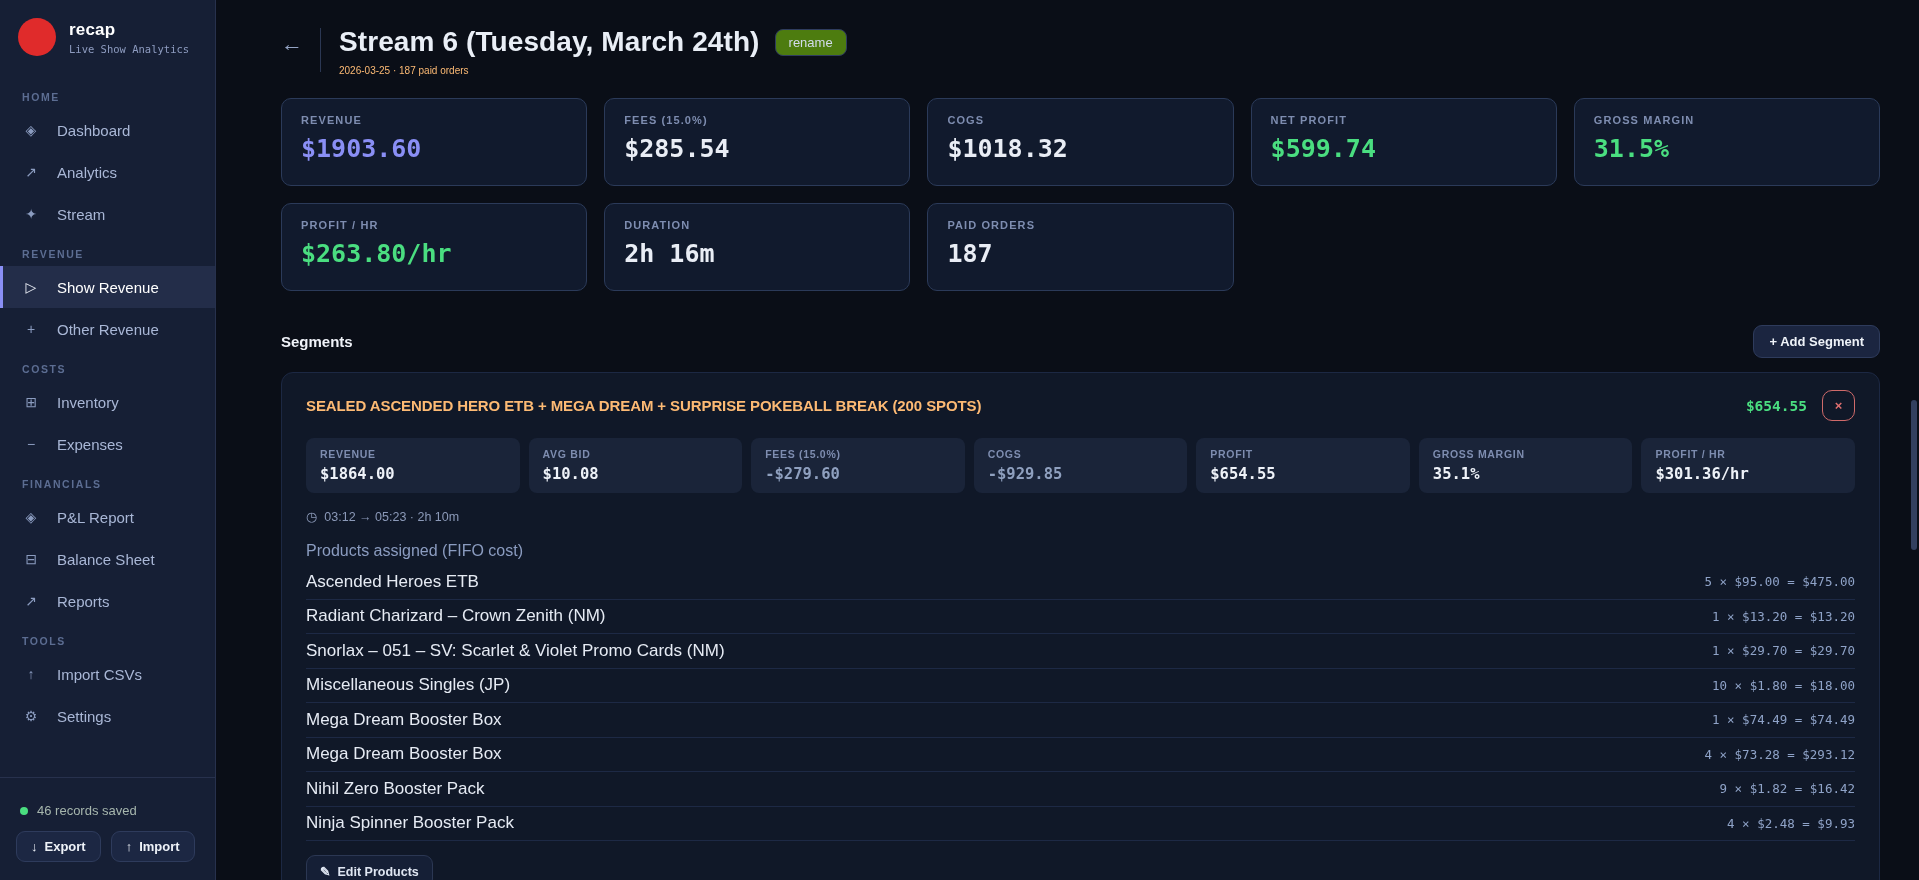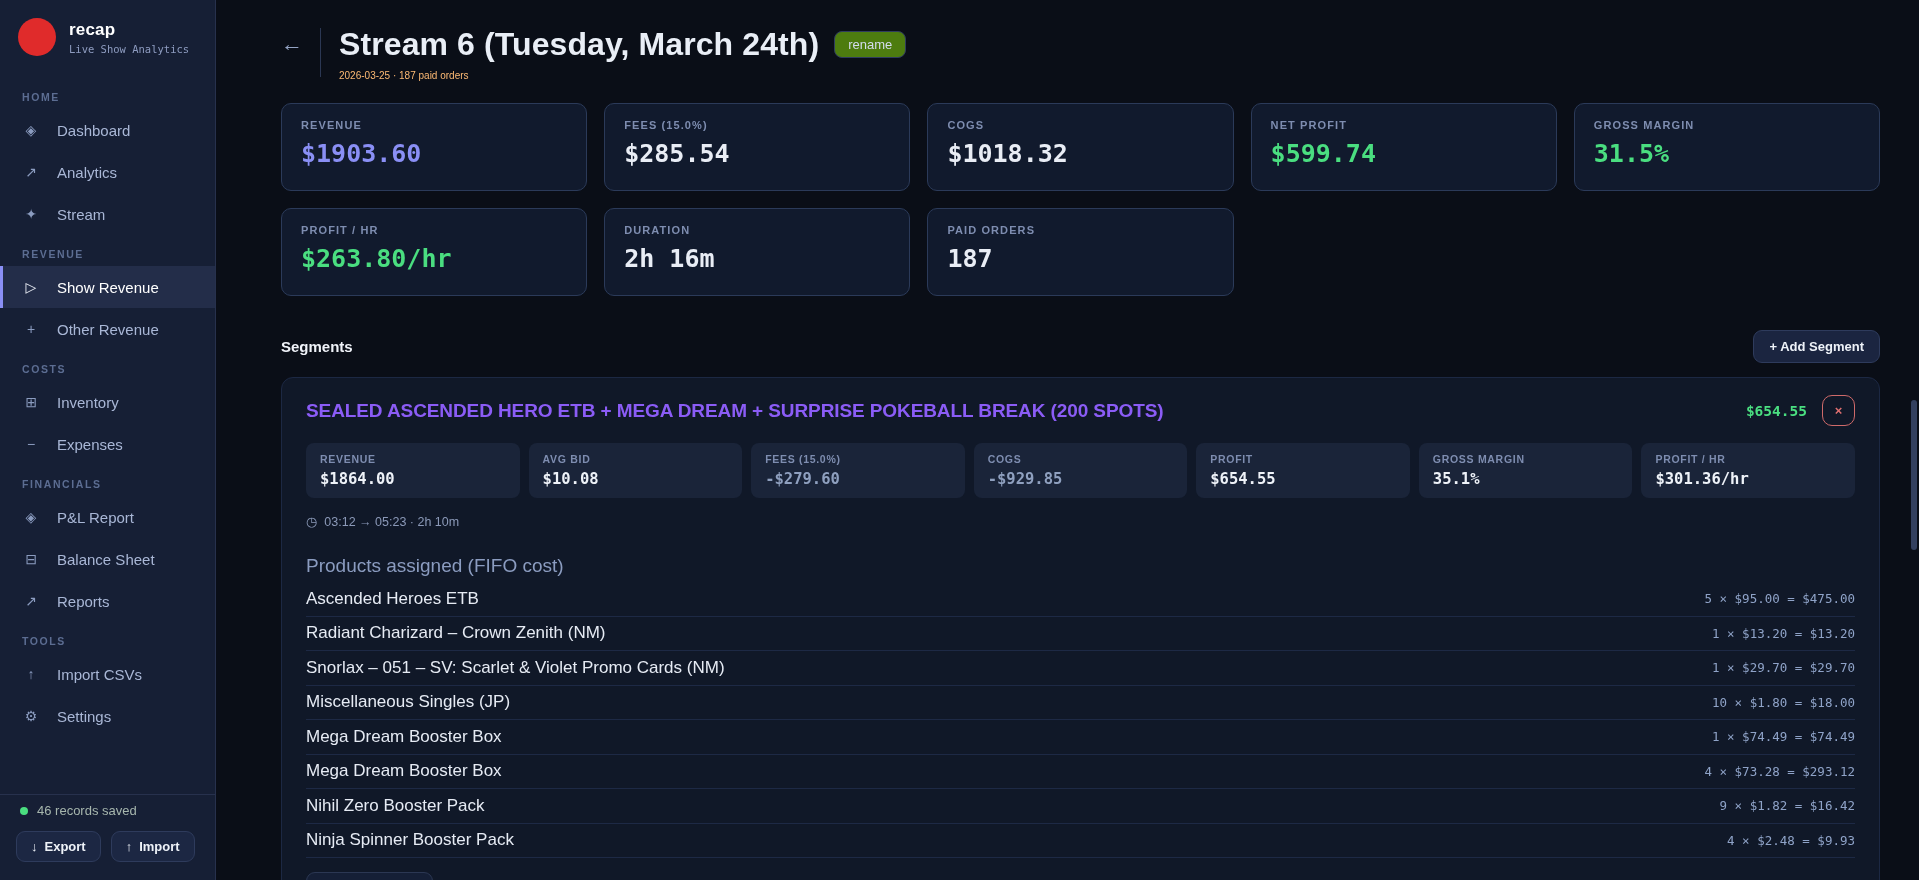--- a/index.html
+++ b/index.html
@@ -24,38 +24,38 @@
   .nav { flex: 1 1 auto; }
   .nav-section-label { padding: 13px 22px 6px; font-size: 10.5px; font-weight: bold; letter-spacing: 1.6px; color: #5c6d92; }
   .nav-item {
     display: flex; align-items: center; gap: 17px; height: 42px;
     padding-left: 19px; color: #a9b7d6; font-size: 15px; cursor: pointer;
     border-left: 3px solid transparent;
   }
   .nav-item .nav-icon { width: 18px; text-align: center; font-size: 14px; color: #8b9cc0; flex: 0 0 auto; }
   .nav-item.active { background: #232d49; color: #ffffff; border-left-color: var(--accent_purple, #7b79f7); }
   .nav-item.active .nav-icon { color: #e8ecf4; }
-  .sidebar-footer { border-top: 1px solid #27314d; padding: 6px 16px 18px; }
+  .sidebar-footer { border-top: 1px solid #27314d; padding: 23px 16px 18px; }
   .status-row { display: flex; align-items: center; gap: 9px; font-size: 13px; color: #a6b6ad; margin: 2px 0 13px 4px; }
   .status-dot { width: 8px; height: 8px; border-radius: 50%; background: var(--accent_green, #3ddc84); }
   .footer-buttons { display: flex; gap: 10px; }
   .btn-small {
     display: inline-flex; align-items: center; gap: 7px; padding: 7px 14px;
     background: #1c2743; border: 1px solid #2e3b5c; border-radius: 9px;
     color: #eef2f8; font-size: 13px; font-weight: bold; cursor: pointer;
   }
   .btn-small .btn-icon { font-size: 13px; }
 
   
   .main { margin-left: 237px; padding: 26px 39px 0 44px; }
   .header-row { display: flex; align-items: stretch; }
   .back-arrow { font-size: 22px; color: #94a3c4; margin-top: 7px; cursor: pointer; line-height: 1; }
   .header-divider { width: 1px; background: #2b3753; margin: 2px 18px 4px 17px; }
   .title-row { display: flex; align-items: center; gap: 15px; }
-  .page-title { font-size: 32px; font-weight: bold; color: #e9eef6; letter-spacing: .1px; }
+  .page-title { font-size: 28px; font-weight: bold; color: #e9eef6; letter-spacing: .1px; }
   .rename-btn {
     padding: 5px 13px; background: #4d7c0f; border: 1px solid #2f3c5e; border-radius: 8px;
     color: #d3dced; font-size: 13px; cursor: pointer;
   }
   .page-subtitle { margin-top: 7px; font-size: 10px; color: #fdba74; }
 
   .cards-grid { display: grid; grid-template-columns: repeat(5, 1fr); gap: 17px; margin-top: 22px; }
   .stat-card { background: #111a2d; border: 1px solid #2b3a59; border-radius: 10px; padding: 15px 19px; height: 88px; }
   .stat-label { font-size: 11px; font-weight: bold; letter-spacing: 1.1px; color: #7e8db0; }
   .stat-value { margin-top: 8px; font-family: "DejaVu Sans Mono", monospace; font-size: 25px; font-weight: bold; }
@@ -68,37 +68,37 @@
   .add-segment-btn {
     padding: 8px 15px; background: #1b2540; border: 1px solid #2e3b5c; border-radius: 9px;
     color: #eef2f8; font-size: 13px; font-weight: bold; cursor: pointer;
   }
 
   .segment-card {
     margin-top: 14px; background: #101828; border: 1px solid #1c2843;
     border-radius: 12px 12px 0 0; padding: 17px 24px 24px; min-height: 506px;
   }
   .segment-header { display: flex; align-items: center; justify-content: space-between; }
-  .segment-title { font-size: 19px; font-weight: 600; color: #8b5cf6; letter-spacing: -0.1px; }
+  .segment-title { font-size: 15px; font-weight: 600; color: #fdba74; letter-spacing: -0.1px; }
   .segment-right { display: flex; align-items: center; gap: 15px; }
   .segment-profit { font-family: "DejaVu Sans Mono", monospace; font-size: 14.5px; font-weight: bold; color: var(--accent_green, #4ade80); }
   .remove-btn {
     width: 33px; height: 31px; border-radius: 10px; border: 1px solid #cf6a6a;
     color: var(--accent_red, #e07070); background: transparent; font-size: 13px; font-weight: bold;
     display: flex; align-items: center; justify-content: center; cursor: pointer;
   }
   .chips-row { display: grid; grid-template-columns: repeat(7, 1fr); gap: 9px; margin-top: 17px; }
   .chip { background: #1a2439; border-radius: 8px; padding: 10px 14px; }
   .chip-label { font-size: 10.5px; font-weight: bold; letter-spacing: .7px; color: #7e8db0; }
   .chip-value { margin-top: 5px; font-family: "DejaVu Sans Mono", monospace; font-size: 15.5px; font-weight: bold; color: #eef2f8; }
   .chip-value.muted { color: #8fa0bf; }
 
   .time-row { display: flex; align-items: center; gap: 7px; margin-top: 16px; font-size: 12.5px; color: #8b99b8; }
   .clock-icon { font-size: 13px; }
-  .products-heading { margin-top: 26px; font-size: 19px; color: #8b9cc0; }
+  .products-heading { margin-top: 18px; font-size: 16px; color: #8b9cc0; }
   .products-list { margin-top: 5px; }
   .product-row {
     display: flex; justify-content: space-between; align-items: center;
     height: 34.5px; border-bottom: 1px solid #1d2945; cursor: default;
   }
   .product-name { font-size: 17px; color: #e6ebf4; }
   .product-qty { font-family: "DejaVu Sans Mono", monospace; font-size: 12.5px; color: #8fa3c8; }
   .edit-products-btn {
     margin-top: 14px; display: inline-flex; align-items: center; gap: 7px; padding: 8px 13px;
     background: #151f36; border: 1px solid #2b3753; border-radius: 9px;

